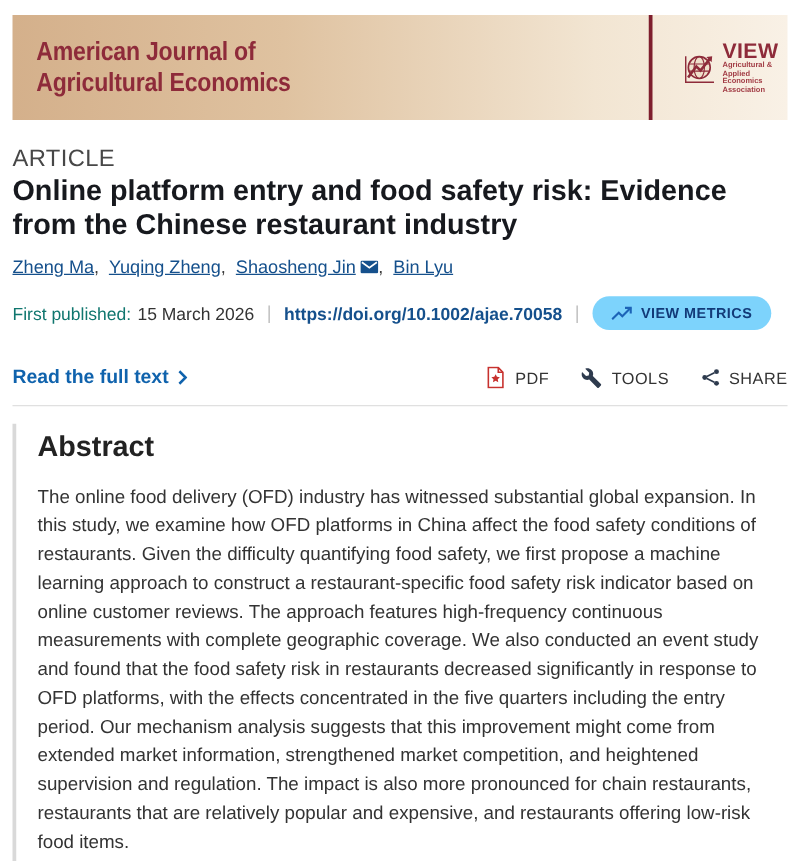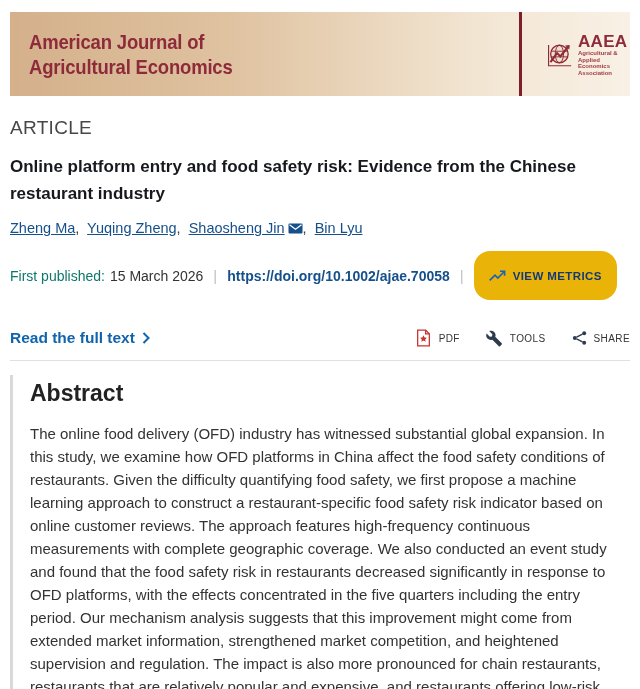--- a/index.html
+++ b/index.html
@@ -28,45 +28,45 @@
   .logo-block {
     position: absolute; left: 532px; top: 50%; transform: translateY(-50%);
     display: flex; align-items: center; gap: 4px; cursor: pointer;
   }
   .logo-text .acronym { color: #8e2b3a; font-weight: bold; font-size: 17px; line-height: 17px; letter-spacing: .3px; }
   .logo-text .sub { color: #a23c45; font-weight: bold; font-size: 6px; line-height: 6.5px; }
 
   
   .kicker { margin: 21px 0 0 0; font-size: 19px; color: #474747; letter-spacing: .3px; }
   .title {
-    margin-top: 14px; font-size: 17px; line-height: 27px; font-weight: bold;
+    font-size: 23px; line-height: 27px; font-weight: bold;
     color: #17191e; max-width: 616px;
   }
   .authors { margin-top: 13px; font-size: 14.5px; color: #3c3c3c; }
   .author-link { color: #15508c; text-decoration: underline; cursor: pointer; }
   .author-sep { color: #3c3c3c; margin-right: 4px; }
   .email-icon { display: inline-block; vertical-align: -1px; margin-left: 3px; cursor: pointer; }
 
   .pub-row { margin-top: 15px; display: flex; align-items: center; font-size: 14px; }
   .pub-label { color: #0f766e; margin-right: 5px; }
   .pub-date { color: #333; }
   .pipe { color: #c2c2c2; margin: 0 10px; font-size: 15px; }
   .doi-link { color: #15508c; font-weight: bold; cursor: pointer; text-decoration: none; }
   .metrics-btn {
     display: inline-flex; align-items: center; gap: 7px;
-    background: #eab308; border: none; border-radius: 16px;
-    padding: 18px 15px; cursor: pointer;
+    background: #7dd3fc; border: none; border-radius: 16px;
+    padding: 7px 15px; cursor: pointer;
   }
   .metrics-btn .label { color: #123a78; font-weight: bold; font-size: 11.5px; letter-spacing: .4px; }
 
   
   .actions-row { margin-top: 29px; display: flex; align-items: center; justify-content: space-between; text-align: right; }
   .read-link { display: inline-flex; align-items: center; gap: 7px; color: #1063ad; font-weight: bold; font-size: 15.5px; cursor: pointer; }
   .right-actions { display: flex; align-items: center; gap: 26px; }
-  .action-item { display: inline-flex; align-items: center; gap: 7px; font-size: 10px; color: #333; letter-spacing: .4px; cursor: pointer; }
+  .action-item { display: inline-flex; align-items: center; gap: 7px; font-size: 13px; color: #333; letter-spacing: .4px; cursor: pointer; }
 
   .rule { margin-top: 13px; border: none; border-top: 1px solid #e0e0e0; }
 
   
   .abstract {
     margin-top: 14px; border-left: 3px solid #d9d9d9;
     padding: 5px 16px 10px 17px;
   }
   .abstract h2 { font-size: 23px; color: #222; font-weight: bold; }
   .abstract p { margin-top: 15px; font-size: 15px; line-height: 23px; color: #333; }
@@ -89,21 +89,21 @@
         <svg width="32" height="32" viewBox="0 0 34 34" fill="none">
           <path d="M7 7 V29 H31" stroke="#8e2b3a" stroke-width="1.2"></path>
           <circle cx="18.5" cy="16.5" r="9.3" stroke="#8e2b3a" stroke-width="1.4" fill="#efe0cb"></circle>
           <ellipse cx="18.5" cy="16.5" rx="4.4" ry="9.3" stroke="#8e2b3a" stroke-width="1"></ellipse>
           <path d="M9.5 13.5 H27.5 M9.5 19.5 H27.5" stroke="#8e2b3a" stroke-width="1"></path>
           <path d="M9 25 L16 15.5 L19.5 19 L28 8.5" stroke="#8e2b3a" stroke-width="2.2"></path>
           <path d="M24.5 7.5 L29.5 7 L29 12 Z" fill="#8e2b3a"></path>
         </svg>
       </span>
       <span class="logo-text">
-        <div class="acronym">AAEA</div>
+        <div class="acronym">VIEW</div>
         <div class="sub">Agricultural &amp; Applied</div>
         <div class="sub">Economics Association</div>
       </span>
     </div>
   </header>
 
   <div class="kicker">ARTICLE</div>
   <h1 class="title">Online platform entry and food safety risk: Evidence from the Chinese restaurant industry</h1>
 
   <div class="authors">

